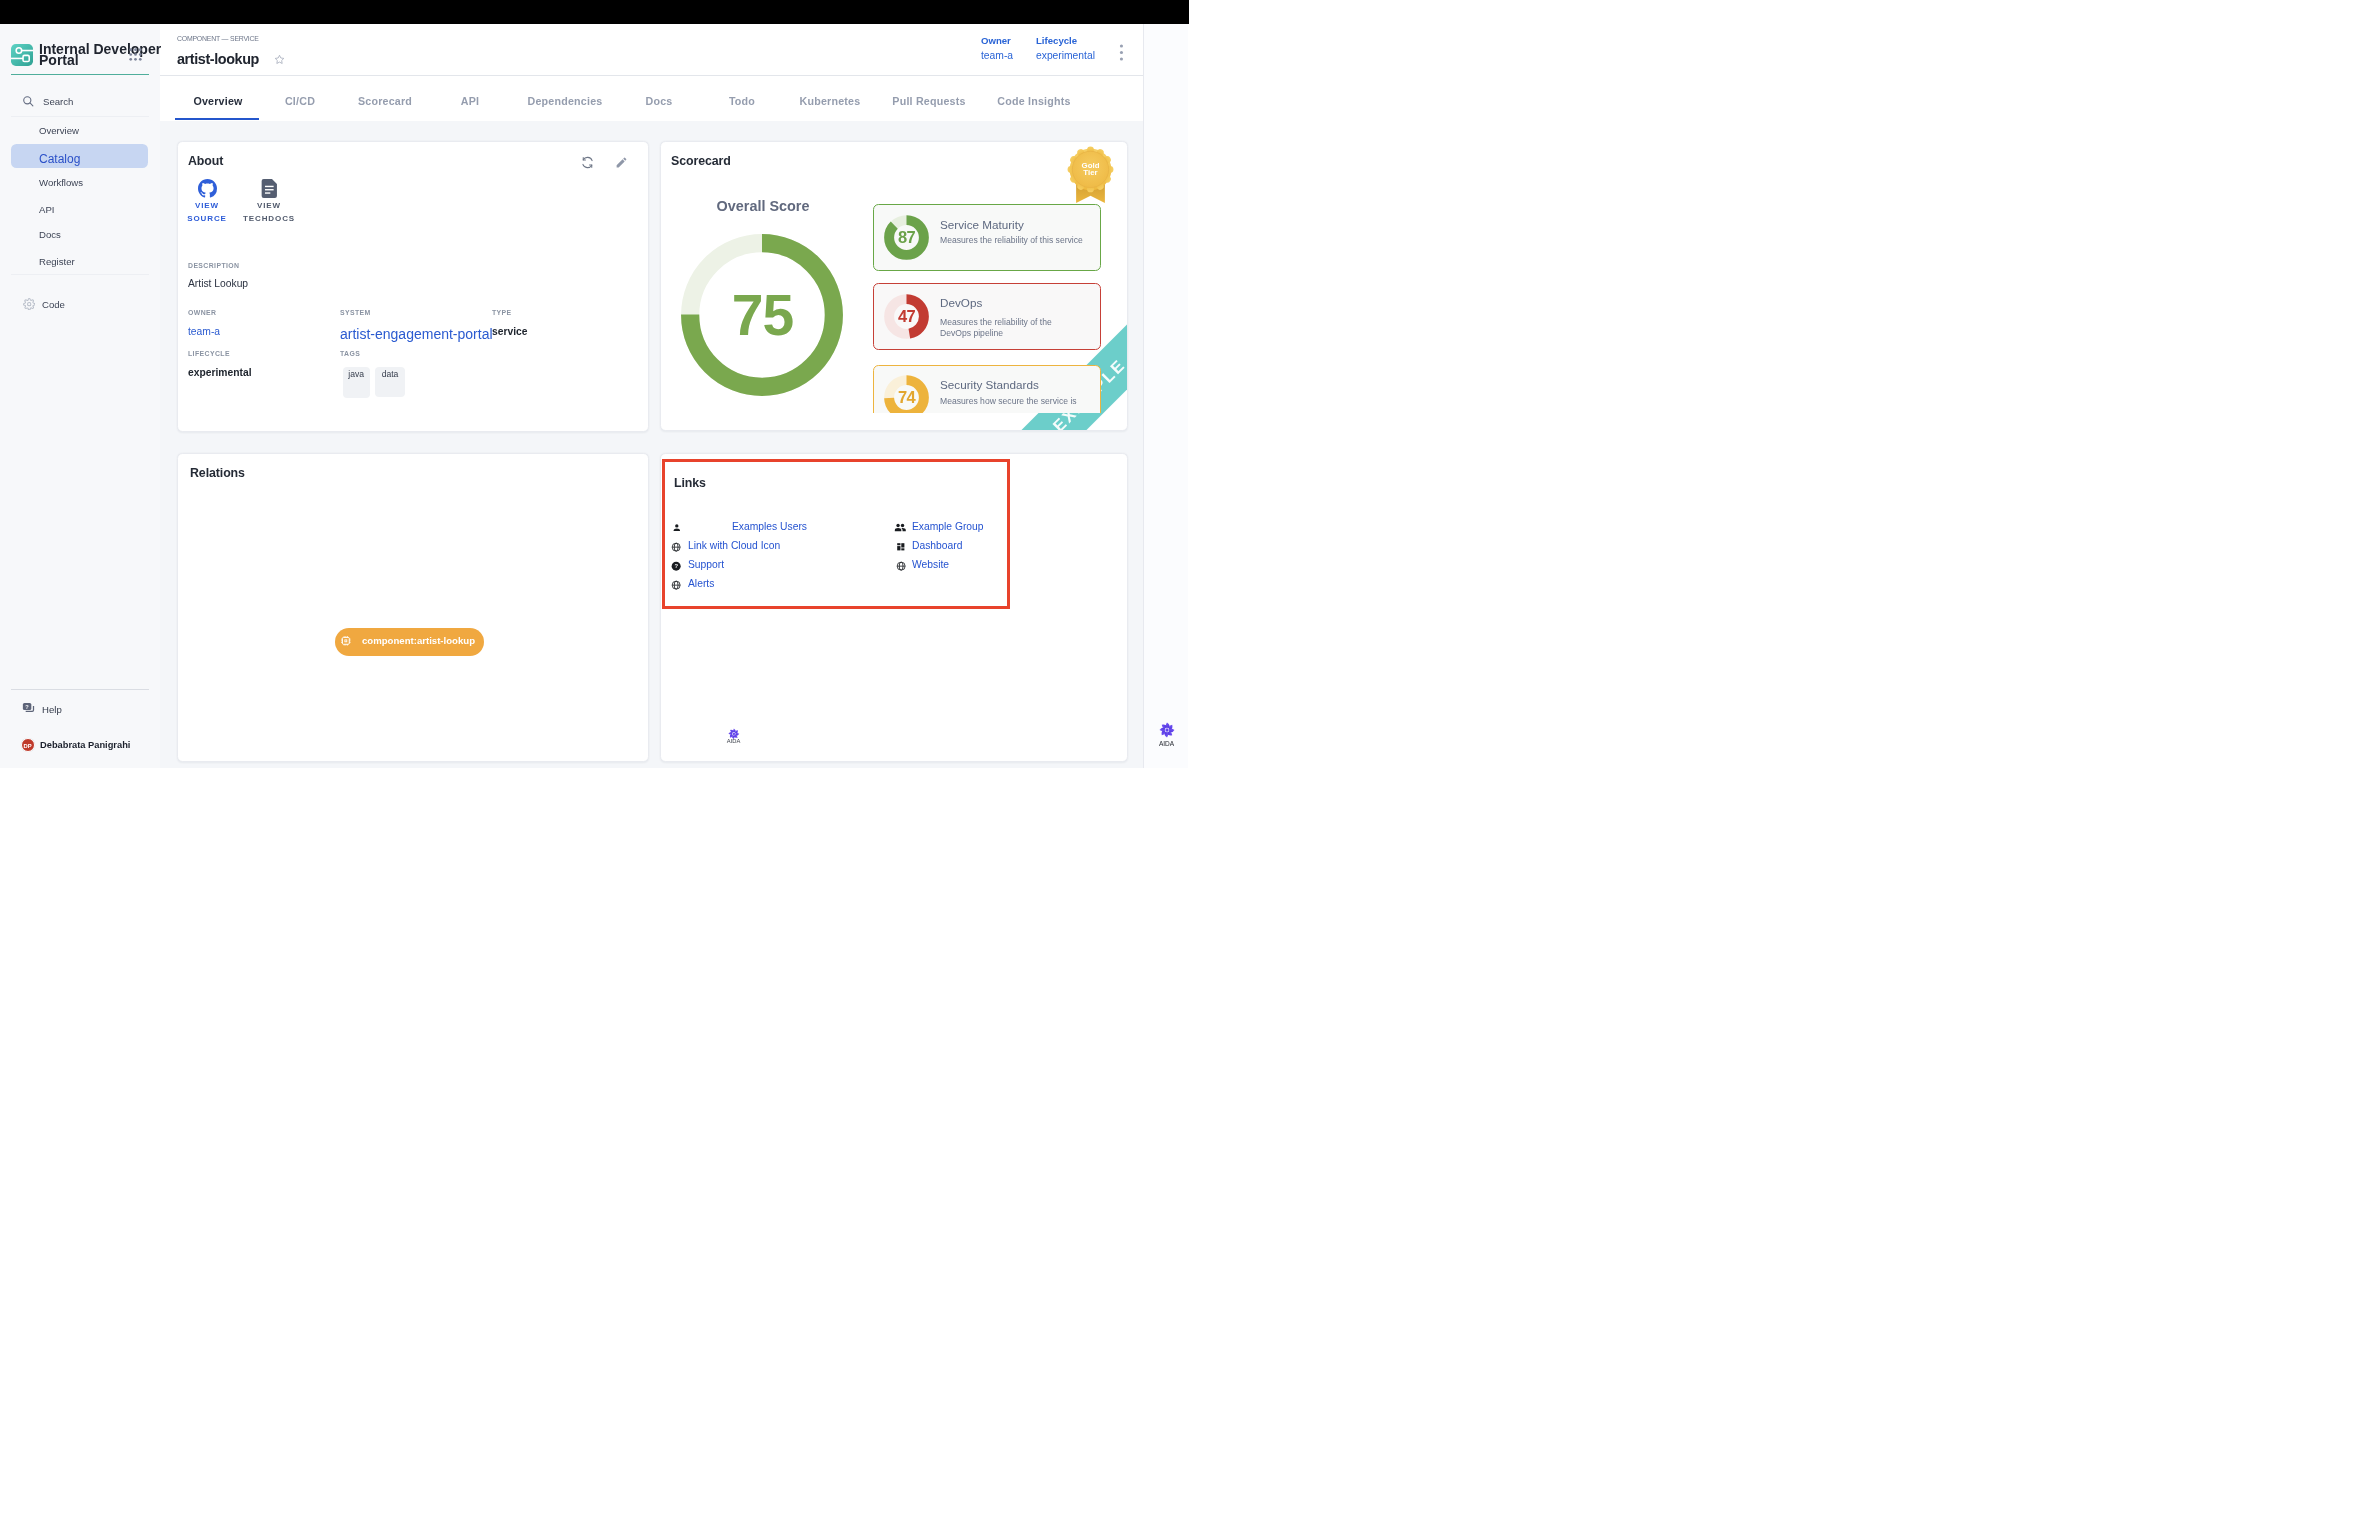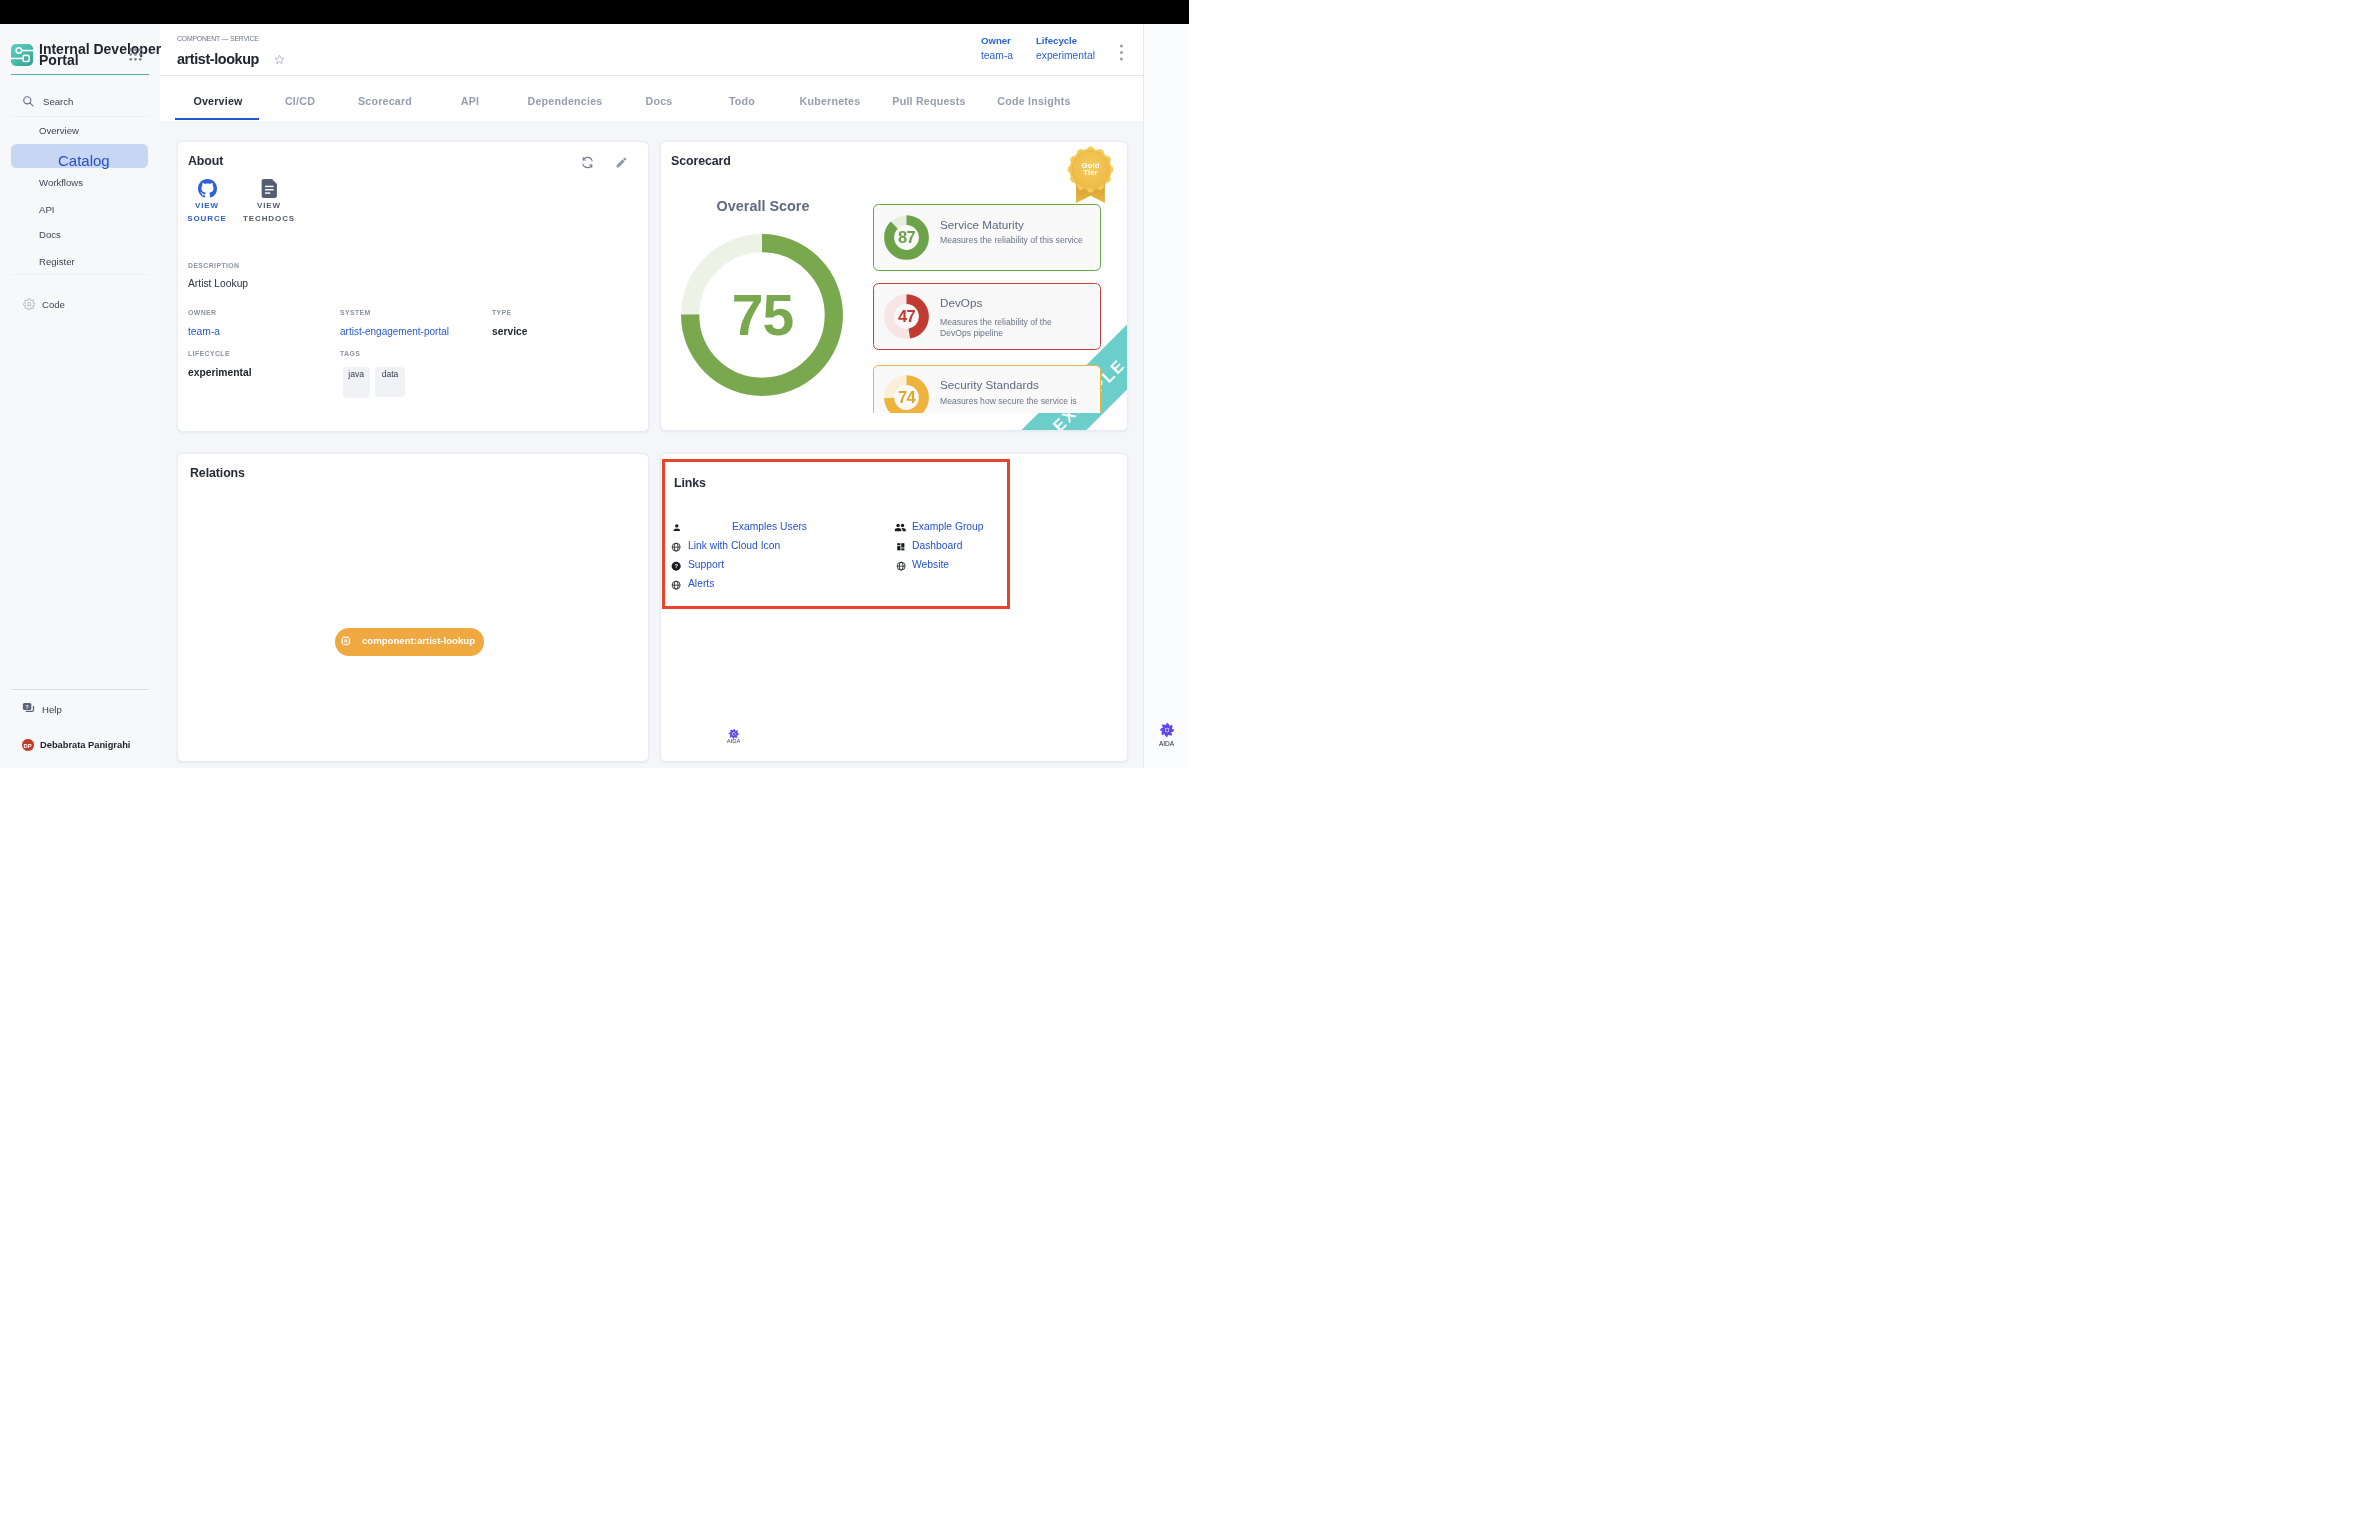--- a/index.html
+++ b/index.html
@@ -61,21 +61,21 @@
 </svg>
 <div class="abs" style="left:11px;top:74px;width:138px;height:1.4px;background:#4fae9b;"></div>
 <svg class="abs" style="left:22px;top:95px;" width="12.4" height="12.4" viewBox="0 0 18 18" fill="none" stroke="#666e83" stroke-width="1.6">
  <circle cx="7.7" cy="7.7" r="5.2"></circle>
     <line x1="11.6" y1="11.6" x2="15.8" y2="15.8" stroke-linecap="round"></line>
 </svg>
 <div class="abs menuitem" style="left:43px;top:96px;">Search</div>
 <div class="abs" style="left:11px;top:116px;width:138px;height:0.7px;background:#edeff3;"></div>
 <div class="abs menuitem" style="left:39px;top:125px;">Overview</div>
 <div class="abs" style="left:11px;top:144px;width:137px;height:24px;border-radius:5.5px;background:#c7d6f2;"></div>
-<div class="abs" style="left:39px;top:152px;font-size:15px;color:#2b50c8;margin-left:19px;">Catalog</div>
+<div class="abs" style="left:39px;top:152px;font-size:12px;color:#2b50c8;">Catalog</div>
 <div class="abs menuitem" style="left:39px;top:177px;">Workflows</div>
 <div class="abs menuitem" style="left:39px;top:204px;">API</div>
 <div class="abs menuitem" style="left:39px;top:229px;">Docs</div>
 <div class="abs menuitem" style="left:39px;top:256px;">Register</div>
 <div class="abs" style="left:11px;top:274px;width:138px;height:0.7px;background:#edeff3;"></div>
 <svg class="abs" style="left:23px;top:298px;" width="12.4" height="12.4" viewBox="0 0 24 24" fill="none" stroke="#b9bfca" stroke-width="2">
  <circle cx="12" cy="12" r="3.2"></circle>
  <path d="M19.4 15a1.65 1.65 0 0 0 .33 1.82l.06.06a2 2 0 1 1-2.83 2.83l-.06-.06a1.65 1.65 0 0 0-1.82-.33 1.65 1.65 0 0 0-1 1.51V21a2 2 0 1 1-4 0v-.09A1.65 1.65 0 0 0 9 19.4a1.65 1.65 0 0 0-1.82.33l-.06.06a2 2 0 1 1-2.83-2.83l.06-.06a1.65 1.65 0 0 0 .33-1.82 1.65 1.65 0 0 0-1.51-1H3a2 2 0 1 1 0-4h.09A1.65 1.65 0 0 0 4.6 9a1.65 1.65 0 0 0-.33-1.82l-.06-.06a2 2 0 1 1 2.83-2.83l.06.06a1.65 1.65 0 0 0 1.82.33H9a1.65 1.65 0 0 0 1-1.51V3a2 2 0 1 1 4 0v.09a1.65 1.65 0 0 0 1 1.51 1.65 1.65 0 0 0 1.82-.33l.06-.06a2 2 0 1 1 2.83 2.83l-.06.06a1.65 1.65 0 0 0-.33 1.82V9a1.65 1.65 0 0 0 1.51 1H21a2 2 0 1 1 0 4h-.09a1.65 1.65 0 0 0-1.51 1z"></path>
 </svg>
 <div class="abs menuitem" style="left:42px;top:299px;">Code</div>
@@ -139,21 +139,21 @@
       <line x1="4.5" y1="17" x2="11" y2="17"></line>
  </g>
 </svg>
 <div class="abs" style="left:159px;top:199px;width:96px;text-align:center;font-size:8px;font-weight:700;letter-spacing:0.9px;color:#2d5cd8;line-height:13.3px;">VIEW<br>SOURCE</div>
 <div class="abs" style="left:221px;top:199px;width:96px;text-align:center;font-size:8px;font-weight:700;letter-spacing:0.9px;color:#525b6d;line-height:13.3px;">VIEW<br>TECHDOCS</div>
 <div class="abs lbl" style="left:188px;top:262px;">DESCRIPTION</div>
 <div class="abs" style="left:188px;top:278px;font-size:10.3px;color:#2c3342;">Artist Lookup</div>
 <div class="abs lbl" style="left:188px;top:309px;">OWNER</div>
 <div class="abs blue" style="left:188px;top:326px;font-size:10.3px;">team-a</div>
 <div class="abs lbl" style="left:340px;top:309px;">SYSTEM</div>
-<div class="abs blue" style="left:340px;top:326px;font-size:10px;">artist-engagement-portal</div>
+<div class="abs blue" style="left:340px;top:326px;font-size:14px;">artist-engagement-portal</div>
 <div class="abs lbl" style="left:492px;top:309px;">TYPE</div>
 <div class="abs" style="left:492px;top:326px;font-size:10.3px;font-weight:700;color:#20262f;">service</div>
 <div class="abs lbl" style="left:188px;top:350px;">LIFECYCLE</div>
 <div class="abs" style="left:188px;top:367px;font-size:10.3px;font-weight:700;color:#20262f;">experimental</div>
 <div class="abs lbl" style="left:340px;top:350px;">TAGS</div>
 <div class="abs" style="left:343px;top:367px;width:26.5px;height:31px;border-radius:4.1px;background:#f0f2f5;font-size:8.6px;color:#3a4150;text-align:center;line-height:15px;">java</div>
 <div class="abs" style="left:375px;top:367px;width:30px;height:30px;border-radius:4.1px;background:#f0f2f5;font-size:8.6px;color:#3a4150;text-align:center;line-height:15px;">data</div>
 
 <div class="abs card sccard" style="left:660px;top:141px;width:468px;height:290px;overflow:hidden;">
  <div class="abs" style="left:428px;top:253px;width:316px;height:46px;margin-left:-158px;margin-top:-23px;background:rgba(96,202,198,0.92);transform:rotate(-45deg);text-align:center;line-height:46px;font-size:16.5px;font-weight:700;letter-spacing:2.1px;color:rgba(255,255,255,0.93);">EXAMPLE</div>

